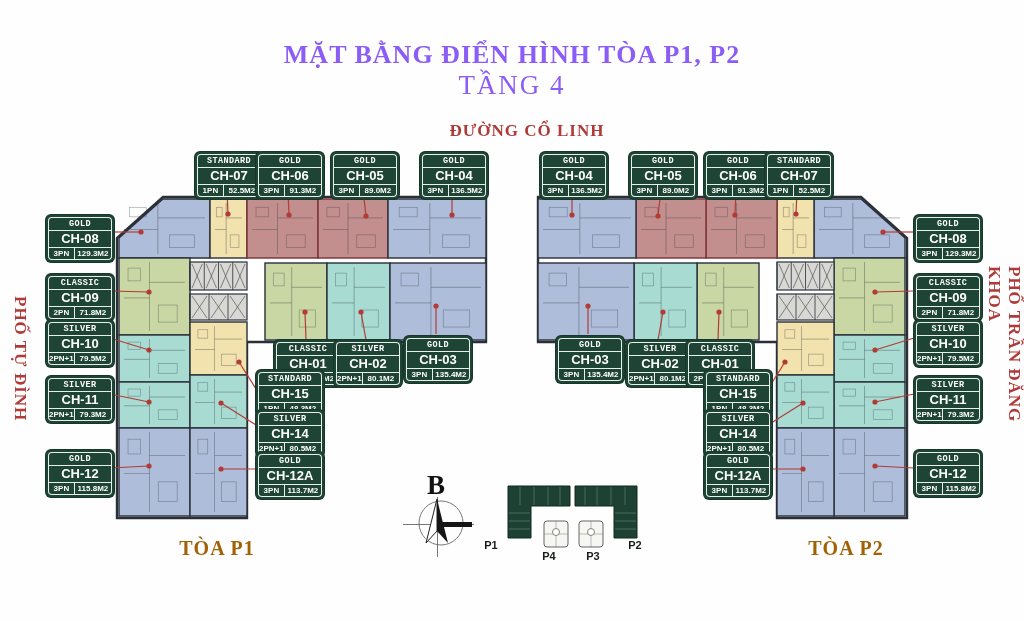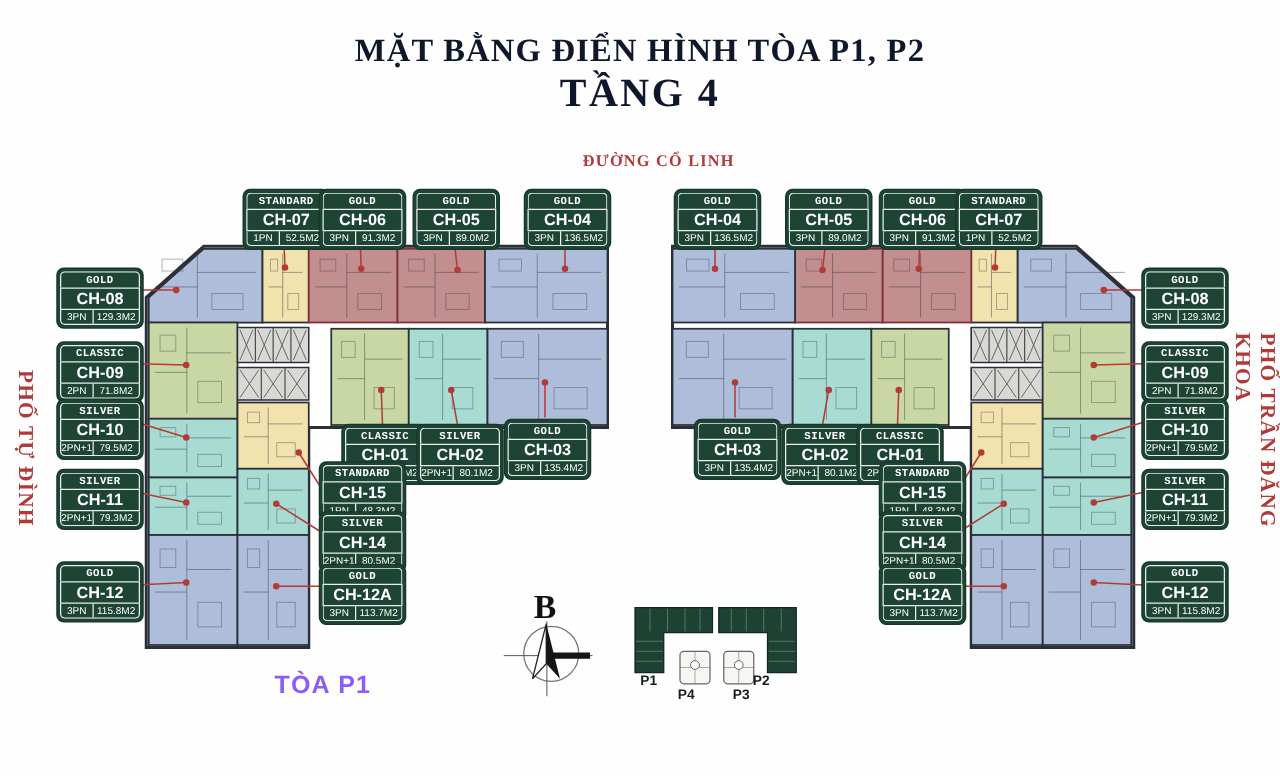--- a/index.html
+++ b/index.html
@@ -1,37 +1,37 @@
 <!DOCTYPE html>
 <html><head>
 <meta charset="utf-8">
 <style>
   html,body{margin:0;padding:0;}
   .stage{position:relative;width:1024px;height:621px;background:#fefefe;overflow:hidden;
          font-family:"Liberation Sans",sans-serif;}
-  .title{position:absolute;left:282px;top:26px;width:460px;text-align:center;
-         font-family:"Liberation Serif",serif;color:#0f172a;z-index:4;}
+  .title{position:absolute;left:282px;top:40px;width:460px;text-align:center;
+         font-family:"Liberation Serif",serif;color:#8b5cf6;z-index:4;}
   .title .t1{font-size:26px;font-weight:600;letter-spacing:1px;line-height:1.15;}
-  .title .t2{font-size:32px;font-weight:700;letter-spacing:2px;line-height:1.15;}
+  .title .t2{font-size:27px;font-weight:400;letter-spacing:2px;line-height:1.15;}
   .street{position:absolute;color:#b03a38;font-family:"Liberation Serif",serif;
           font-weight:600;z-index:4;}
-  .street-top{left:377px;top:121px;width:300px;text-align:center;font-size:13px;letter-spacing:1px;}
+  .street-top{left:377px;top:121px;width:300px;text-align:center;font-size:17px;letter-spacing:1px;}
   .street-left{left:10px;top:296px;height:160px;writing-mode:vertical-rl;font-size:17px;letter-spacing:1px;}
   .street-right{left:984px;top:266px;height:210px;writing-mode:vertical-rl;font-size:17px;letter-spacing:1px;}
-  .towername{position:absolute;width:160px;text-align:right;top:537px;
-             font-family:Liberation Sans, sans-serif;font-size:20px;font-weight:600;
-             color:#8b5cf6;letter-spacing:1px;z-index:4;}
+  .towername{position:absolute;width:160px;text-align:center;top:537px;
+             font-family:Liberation Serif, serif;font-size:20px;font-weight:600;
+             color:#a16207;letter-spacing:1px;z-index:4;}
   #plan{position:absolute;left:0;top:0;z-index:1;}
   .ulabel{position:absolute;width:64px;background:#1d4434;border-radius:5px;padding:2px;
           color:#fff;text-align:center;z-index:3;box-shadow:0 0 0 1px #16372a;}
   .ul-type{font-size:8.5px;font-weight:bold;letter-spacing:.4px;border:1px solid #e9efe9;
            border-bottom:0;border-radius:4px 4px 0 0;padding:1px 0;font-family:Liberation Mono, monospace;}
   .ul-code{font-size:13px;font-weight:bold;line-height:1.1;border:1px solid #e9efe9;padding:1px 0;}
   .ul-meta{display:flex;border:1px solid #e9efe9;border-top:0;border-radius:0 0 4px 4px;
-           font-size:8px;font-weight:normal;}
+           font-size:8px;font-weight:bold;}
   .ul-beds{flex:0 0 40%;padding:1px 0;border-right:1px solid #e9efe9;}
   .ul-area{flex:1;padding:1px 0;}
   .mmlabel{position:absolute;width:26px;text-align:center;font-size:11px;font-weight:bold;
            color:#161d18;z-index:4;}
 </style>
 </head>
 <body>
 
 <div class="stage">
 
@@ -610,19 +610,20 @@
   <div class="ulabel" style="left:704px;top:452px">
     <div class="ul-type">GOLD</div>
     <div class="ul-code">CH-12A</div>
     <div class="ul-meta">
         <span class="ul-beds">3PN</span>
         <span class="ul-area">113.7M2</span>
       </div>
   </div>
 
   <div class="towername" style="left:137px">TÒA P1</div>
-
-  <div class="mmlabel" style="left:506px;top:539px">P1</div>
+  <div class="towername" style="left:766px">TÒA P2</div>
+
+  <div class="mmlabel" style="left:478px;top:539px">P1</div>
   <div class="mmlabel" style="left:536px;top:550px">P4</div>
   <div class="mmlabel" style="left:580px;top:550px">P3</div>
-  <div class="mmlabel" style="left:596px;top:539px">P2</div>
+  <div class="mmlabel" style="left:622px;top:539px">P2</div>
 
 </div>
 
 </body></html>

